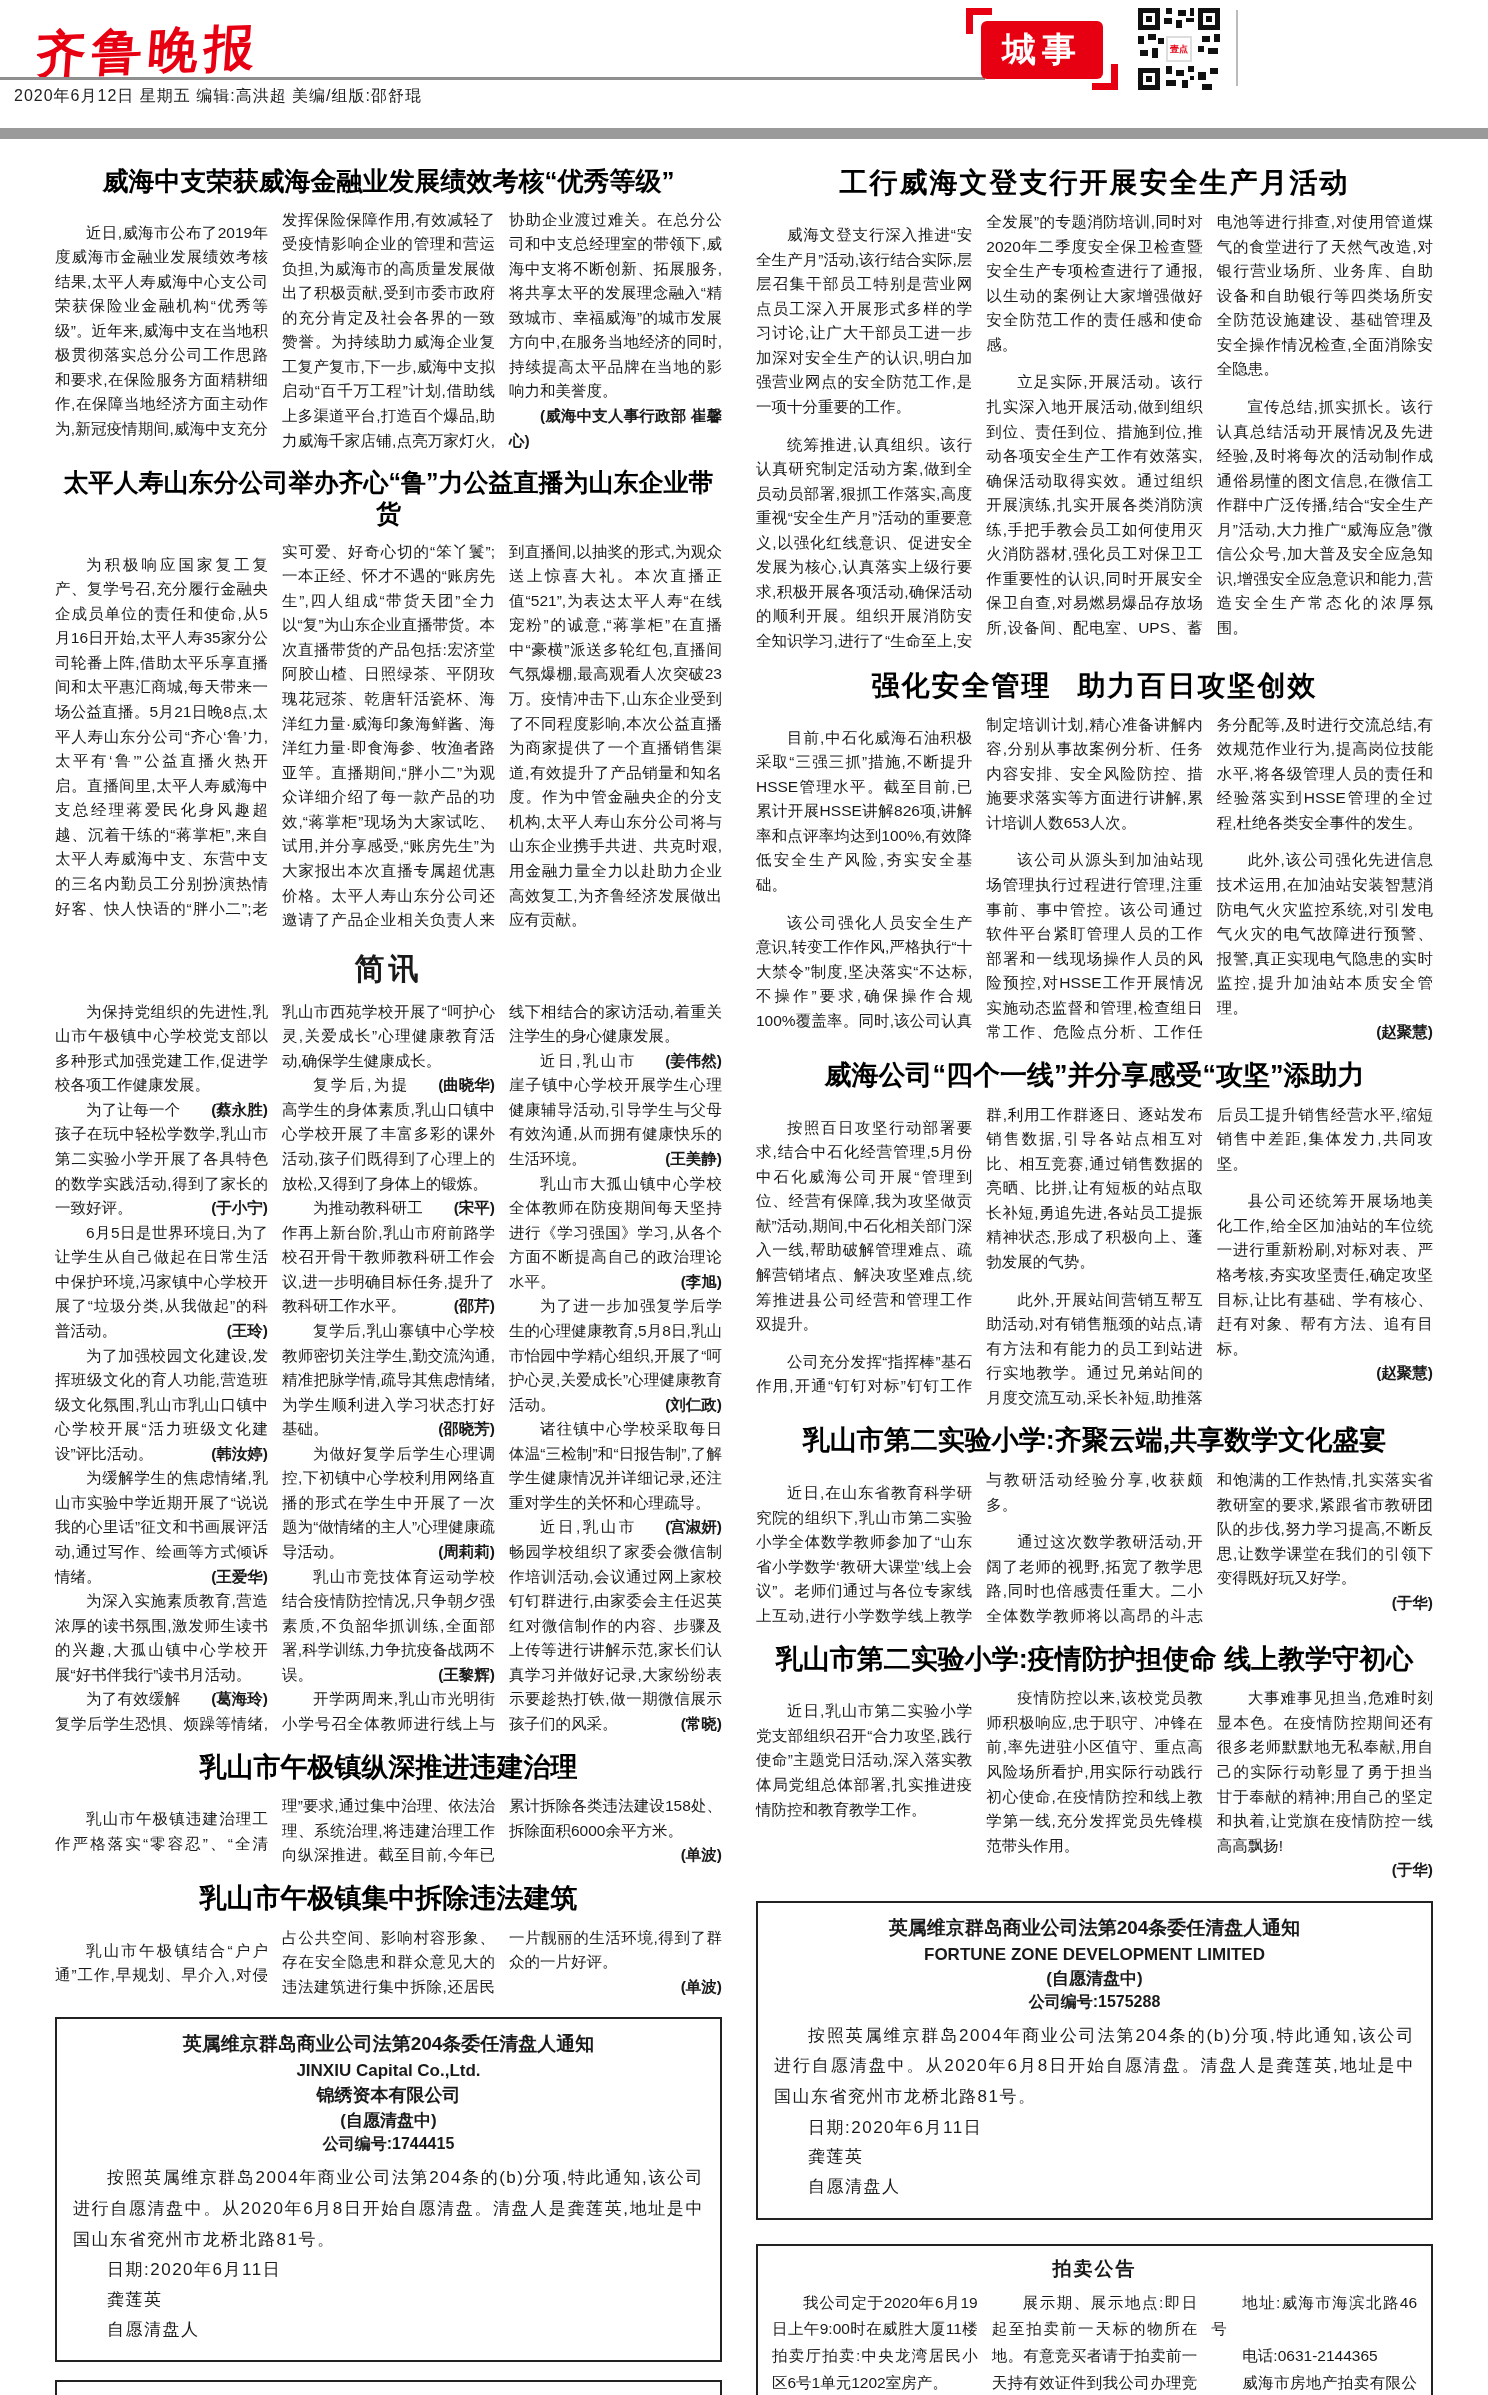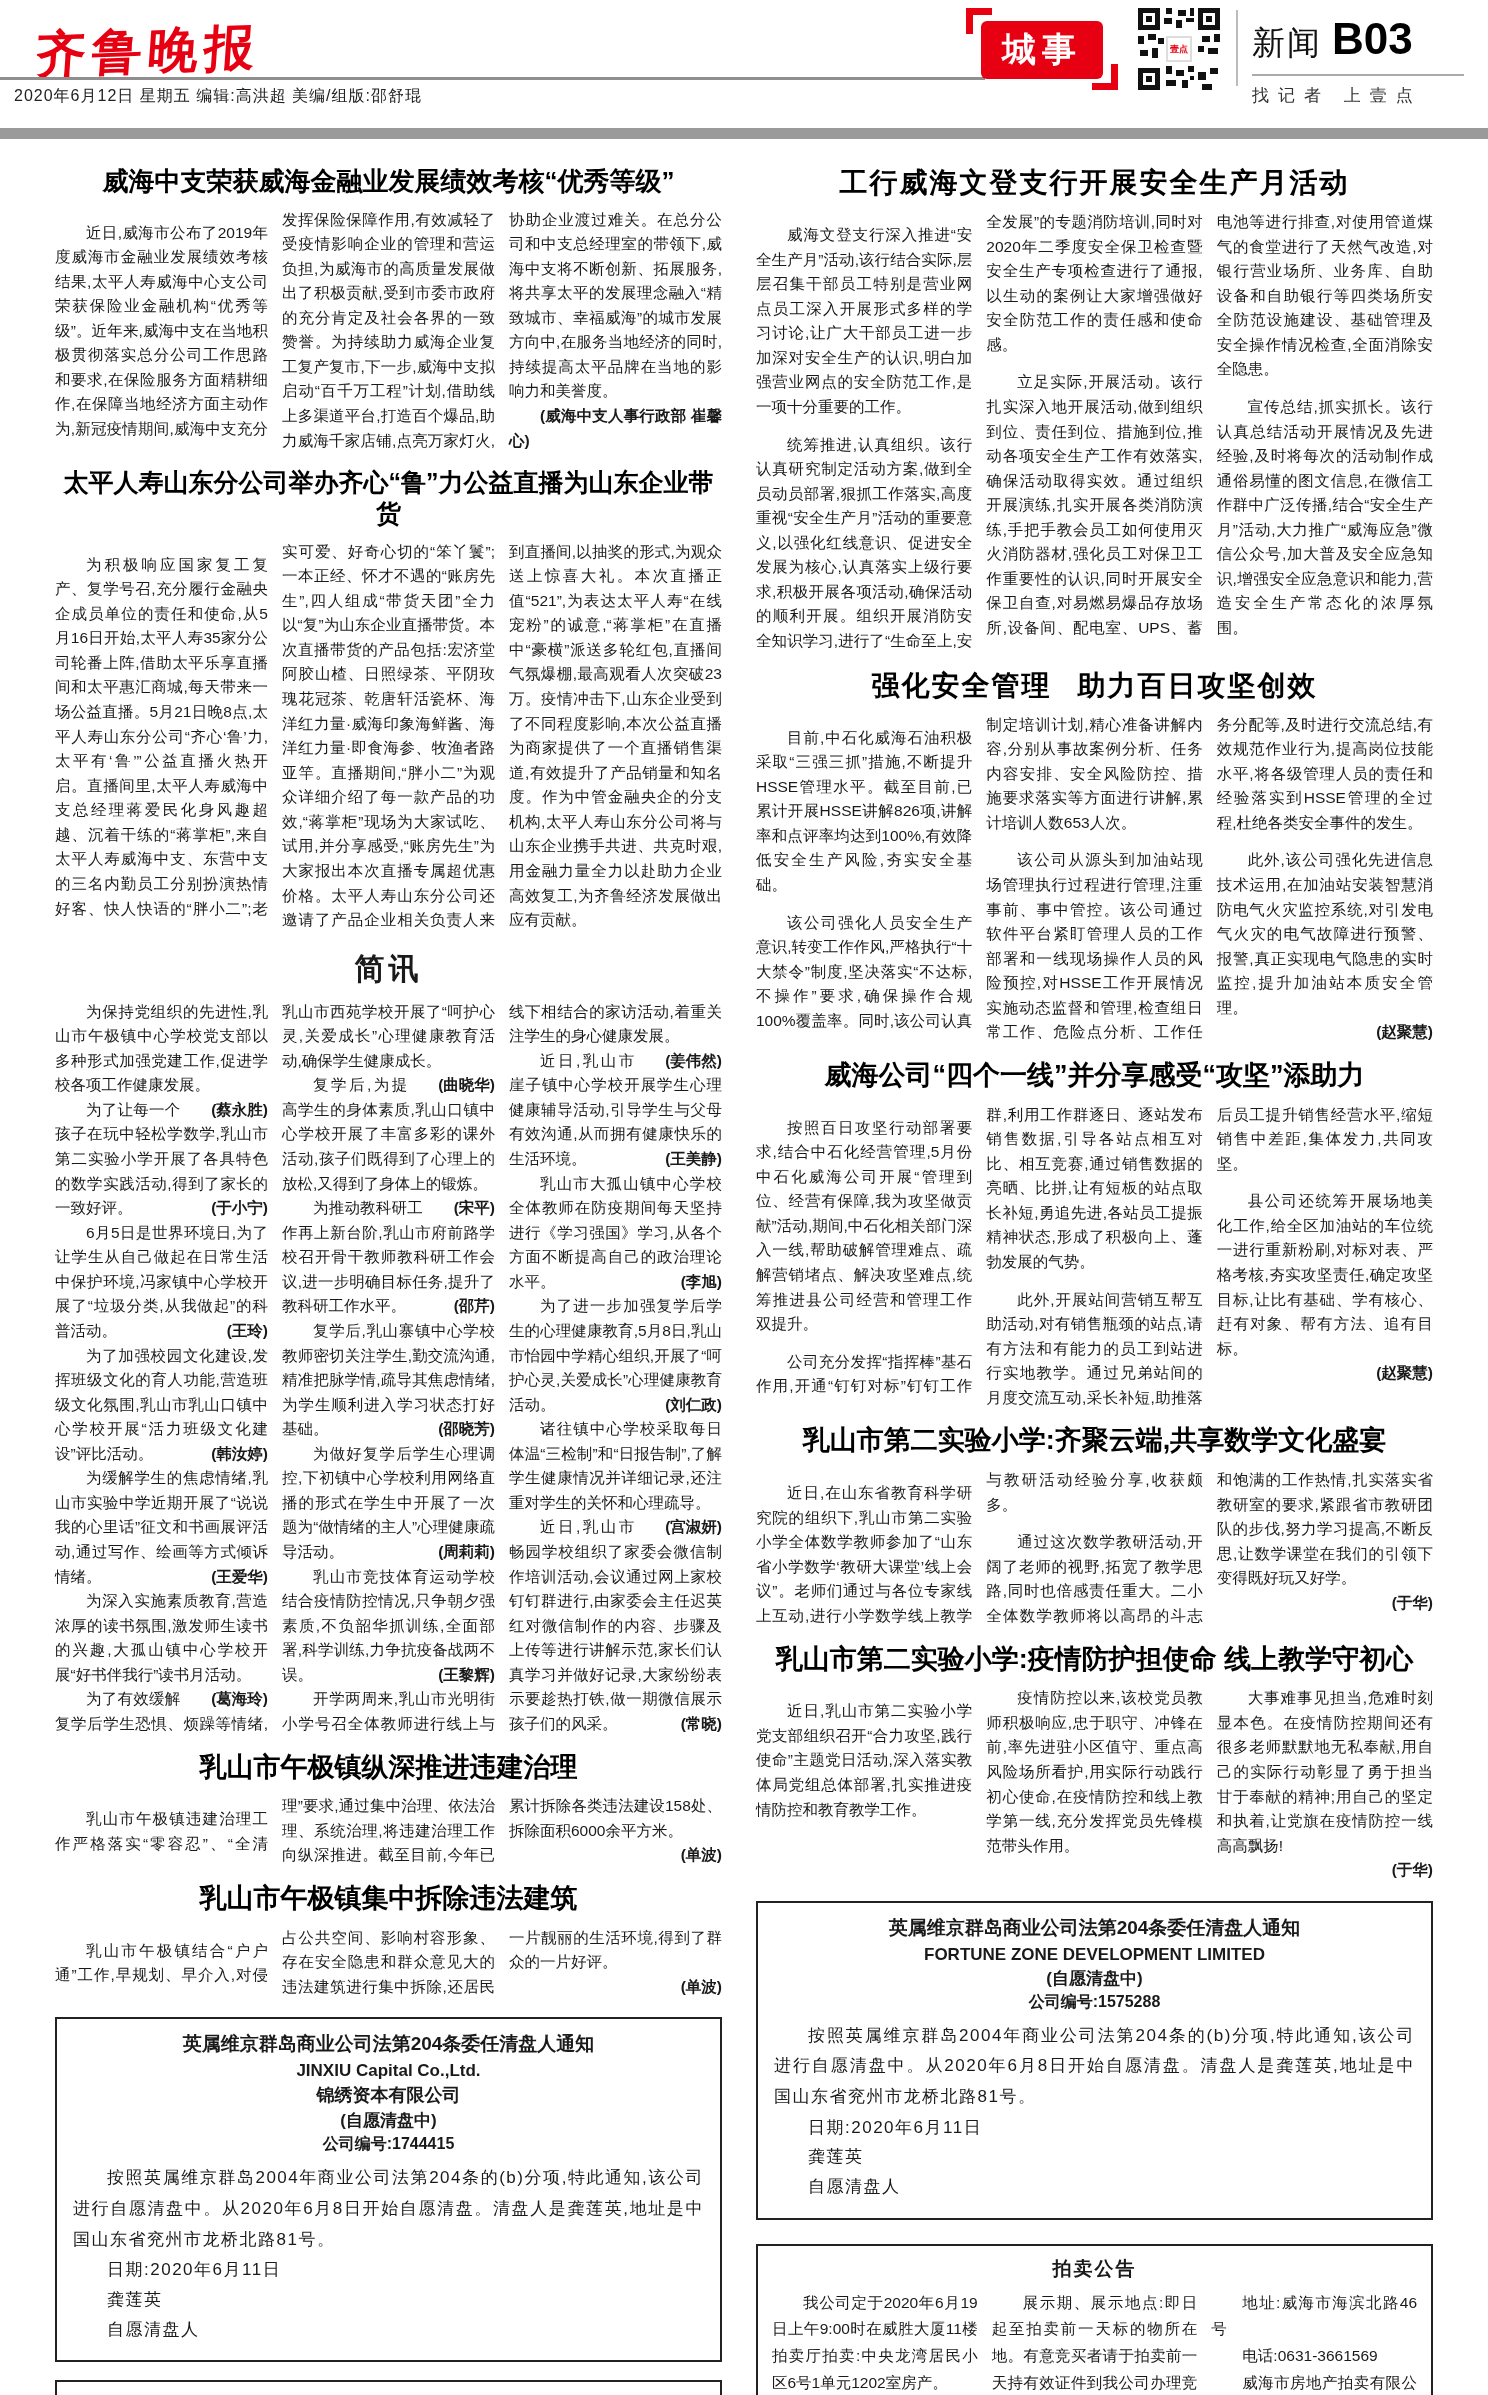--- a/index.html
+++ b/index.html
@@ -131,27 +131,20 @@
         <g fill="#111">
             <rect x="10" y="10" width="6" height="6"></rect>
             <rect x="70" y="10" width="6" height="6"></rect>
             <rect x="10" y="70" width="6" height="6"></rect>
           </g>
       </svg>
       <div class="qr-center">壹点</div>
     </div>
 
     <div class="hdr-vline"></div>
-    <div class="pageinfo">
-      <div class="pageinfo-top">
-        <span class="section-name">新闻</span>
-        <span class="page-no">B03</span>
-      </div>
-      <div class="slogan">找记者 上壹点</div>
-    </div>
   </div>
 
   <div class="big-gray-bar"></div>
 
   <div class="content">
 
     <div class="col-left">
 
       <div>
         <h2 class="headline hl-26">威海中支荣获威海金融业发展绩效考核“优秀等级”</h2>
@@ -267,21 +260,21 @@
         <div class="a-title">拍卖公告</div>
         <div class="a-cols">
           <div class="a-col">
             <p>我公司定于2020年6月19日上午9:00时在威胜大厦11楼拍卖厅拍卖:中央龙湾居民小区6号1单元1202室房产。</p>
           </div>
           <div class="a-col">
             <p>展示期、展示地点:即日起至拍卖前一天标的物所在地。有意竞买者请于拍卖前一天持有效证件到我公司办理竞买手续。</p>
           </div>
           <div class="a-col">
             <p class="ind">地址:威海市海滨北路46号</p>
-            <p class="ind">电话:0631-3661569</p>
+            <p class="ind">电话:0631-2144365</p>
             <p class="ind">威海市房地产拍卖有限公司</p>
             <p class="a-date noindent">2020年6月12日</p>
           </div>
         </div>
       </div>
     </div>
   </div>
 </div>
 
 </body></html>

